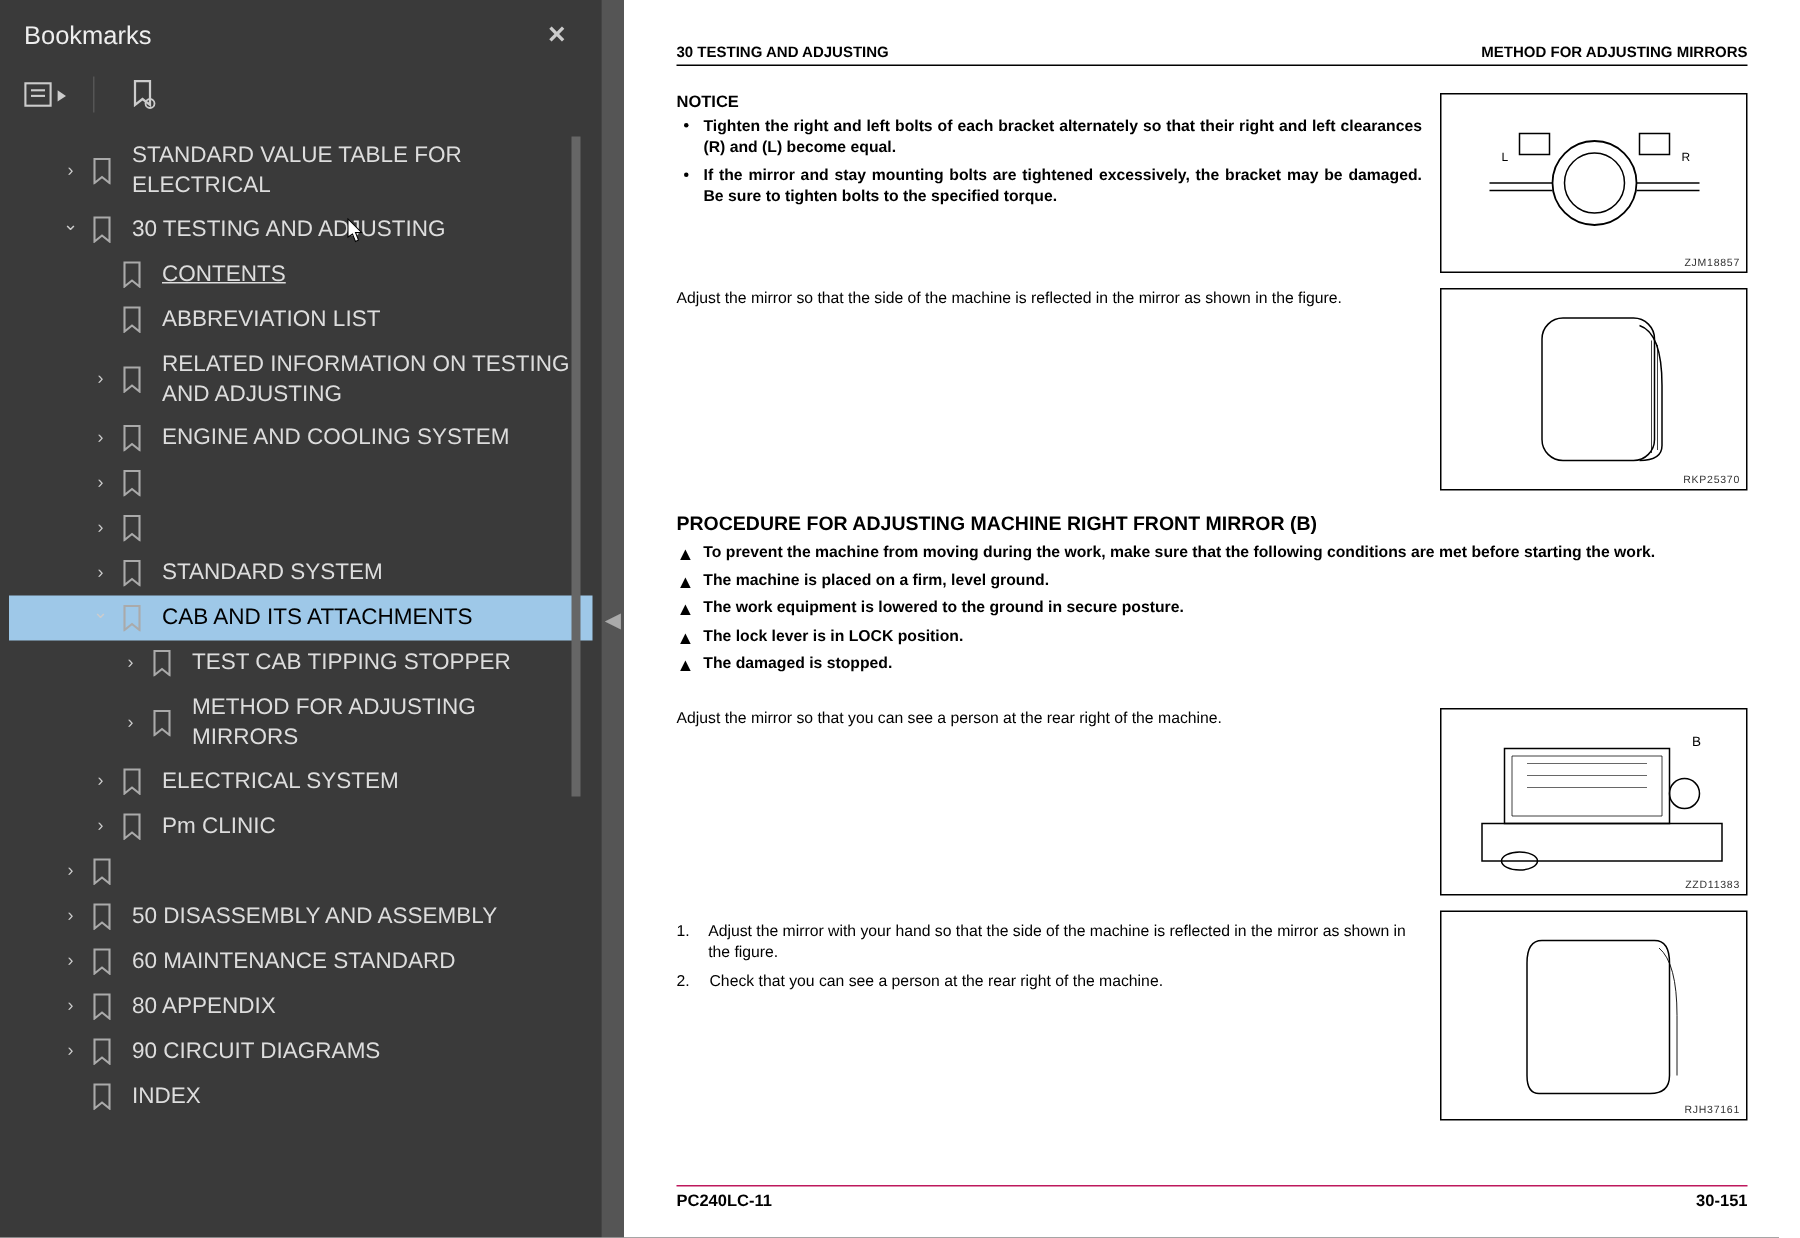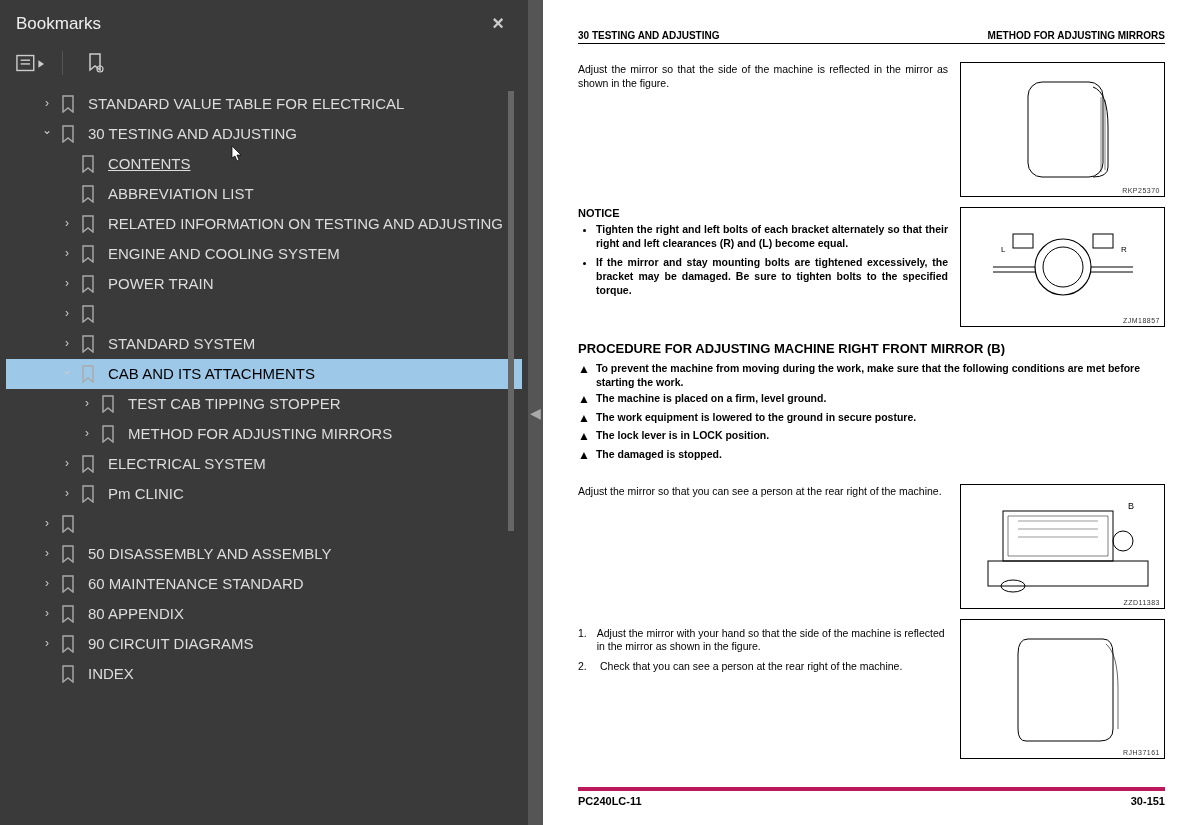--- a/index.html
+++ b/index.html
@@ -1,17 +1,17 @@
 <!DOCTYPE html>
 <html><head>
 <meta charset="utf-8">
 <style>
 * { box-sizing: border-box; margin: 0; padding: 0; }
 body { font-family: "Segoe UI", Arial, sans-serif; background: #4a4a4a; width: 1200px; height: 825px; overflow: hidden; display: flex; }
-.sidebar { width: 528px; background: #3a3a3a; color: #ddd; display: flex; flex-direction: column; position: relative; }
+.sidebar { width: 401px; background: #3a3a3a; color: #ddd; display: flex; flex-direction: column; position: relative; }
 .sb-header { display: flex; align-items: center; padding: 10px 16px 8px 16px; font-size: 17px; color: #eee; }
 .sb-header .title { flex: 1; }
 .sb-header .close { font-size: 20px; cursor: pointer; padding: 2px 8px; color:#ccc; font-weight:bold;}
 .sb-tools { display: flex; gap: 18px; padding: 6px 16px 10px 16px; align-items: center; }
 .tool { width: 28px; height: 24px; display:flex; align-items:center; justify-content:center; color:#ccc; }
 .tree { flex: 1; overflow-y: auto; padding: 4px 6px 20px 6px; position: relative; }
 .tree .scrollbar { position:absolute; right:14px; top:6px; width:6px; height:440px; background:#666; }
 .row { display: flex; align-items: center; padding: 5px 4px; font-size: 15px; line-height: 1.3; cursor: pointer; min-height:30px; }
 .row.selected { background: #9ec8e8; color: #000; }
 .arrow { width: 14px; display: inline-flex; justify-content:center; font-size:12px; color:#ccc; margin-right:6px;}
@@ -33,21 +33,21 @@
 .notice h4 { font-size:11px; font-weight:bold; margin-bottom:4px; }
 .notice ul { padding-left:18px; }
 .notice li { font-weight:bold; font-size:10.5px; margin-bottom:6px; line-height:1.3; text-align:justify;}
 .plain { font-size:10.5px; line-height:1.35; text-align:justify;}
 .section-title { font-size:13px; font-weight:bold; margin:14px 0 6px 0; }
 .warnline { display:flex; align-items:flex-start; gap:6px; font-size:10.5px; font-weight:bold; margin:3px 0; line-height:1.3;}
 .warnline .wicon { font-size:12px; }
 .steps { margin-top:8px; }
 .steps .step { display:flex; gap:10px; font-size:10.5px; margin-bottom:6px; line-height:1.3;}
 .steps .num { width:12px; }
-.footer { position:absolute; bottom:18px; left:35px; right:35px; display:flex; justify-content:space-between; font-size:11px; font-weight:bold; border-top:4px solid #be185d; padding-top:4px;}
+.footer { position:absolute; bottom:18px; left:35px; right:35px; display:flex; justify-content:space-between; font-size:11px; font-weight:bold; border-top:1px solid #be185d; padding-top:4px;}
 svg { display:block; }
 .cursor {position:absolute; left:228px; top:145px; z-index:50; pointer-events:none;}
 </style>
 </head>
 <body>
 
 <div class="sidebar">
   <div class="sb-header">
     <span class="title">Bookmarks</span>
     <span class="close">×</span>
@@ -125,21 +125,20 @@
         </span>
         <span class="label">ENGINE AND COOLING SYSTEM</span>
       </div>
       <div class="row ind2">
         <span class="arrow ">›</span>
         <span class="bm-icon">
           <svg width="16" height="18" viewBox="0 0 16 18">
             <path d="M3 1 L13 1 L13 17 L8 13 L3 17 Z" fill="none" stroke="currentColor" stroke-width="1.4"></path>
           </svg>
         </span>
-        <span class="label">POWER TRAIN</span>
       </div>
       <div class="row ind2">
         <span class="arrow ">›</span>
         <span class="bm-icon">
           <svg width="16" height="18" viewBox="0 0 16 18">
             <path d="M3 1 L13 1 L13 17 L8 13 L3 17 Z" fill="none" stroke="currentColor" stroke-width="1.4"></path>
           </svg>
         </span>
       </div>
       <div class="row ind2">
@@ -255,33 +254,20 @@
   </svg>
 </div>
 
 <div class="separator">◀</div>
 
 <div class="page">
   <div class="sheet">
     <div class="sheet-header">
       <span>30 TESTING AND ADJUSTING</span>
       <span>METHOD FOR ADJUSTING MIRRORS</span>
-    </div>
-
-    <div class="content-row">
-      <div class="textcol plain">Adjust the mirror so that the side of the machine is reflected in the mirror as shown in the figure.</div>
-      <div class="figbox" style="height:135px">
-        <svg width="140" height="115" viewBox="0 0 140 115">
-          <rect x="35" y="10" width="75" height="95" rx="14" ry="14" fill="none" stroke="#000"></rect>
-          <path d="M100 15 Q115 20 115 55 L115 95 Q115 105 100 105" fill="none" stroke="#000"></path>
-          <line x1="108" y1="25" x2="108" y2="100" stroke="#000" stroke-width="0.5"></line>
-          <line x1="112" y1="28" x2="112" y2="98" stroke="#000" stroke-width="0.5"></line>
-        </svg>
-        <span class="figid">RKP25370</span>
-      </div>
     </div>
 
     <div class="content-row">
       <div class="textcol notice">
         <h4>NOTICE</h4>
         <ul>
           <li>Tighten the right and left bolts of each bracket alternately so that their right and left clearances (R) and (L) become equal.</li>
           <li>If the mirror and stay mounting bolts are tightened excessively, the bracket may be damaged. Be sure to tighten bolts to the specified torque.</li>
         </ul>
       </div>
@@ -292,20 +278,33 @@
           <rect x="30" y="12" width="20" height="14" fill="none" stroke="#000"></rect>
           <rect x="110" y="12" width="20" height="14" fill="none" stroke="#000"></rect>
           <line x1="10" y1="45" x2="52" y2="45" stroke="#000"></line>
           <line x1="108" y1="45" x2="150" y2="45" stroke="#000"></line>
           <line x1="10" y1="50" x2="52" y2="50" stroke="#000"></line>
           <line x1="108" y1="50" x2="150" y2="50" stroke="#000"></line>
           <text x="18" y="30" font-size="8">L</text>
           <text x="138" y="30" font-size="8">R</text>
         </svg>
         <span class="figid">ZJM18857</span>
+      </div>
+    </div>
+
+    <div class="content-row">
+      <div class="textcol plain">Adjust the mirror so that the side of the machine is reflected in the mirror as shown in the figure.</div>
+      <div class="figbox" style="height:135px">
+        <svg width="140" height="115" viewBox="0 0 140 115">
+          <rect x="35" y="10" width="75" height="95" rx="14" ry="14" fill="none" stroke="#000"></rect>
+          <path d="M100 15 Q115 20 115 55 L115 95 Q115 105 100 105" fill="none" stroke="#000"></path>
+          <line x1="108" y1="25" x2="108" y2="100" stroke="#000" stroke-width="0.5"></line>
+          <line x1="112" y1="28" x2="112" y2="98" stroke="#000" stroke-width="0.5"></line>
+        </svg>
+        <span class="figid">RKP25370</span>
       </div>
     </div>
 
     <div class="section-title">PROCEDURE FOR ADJUSTING MACHINE RIGHT FRONT MIRROR (B)</div>
     <div class="warnline">
         <span class="wicon">▲</span>
         <span>To prevent the machine from moving during the work, make sure that the following conditions are met before starting the work.</span>
       </div>
     <div class="warnline">
         <span class="wicon">▲</span>

